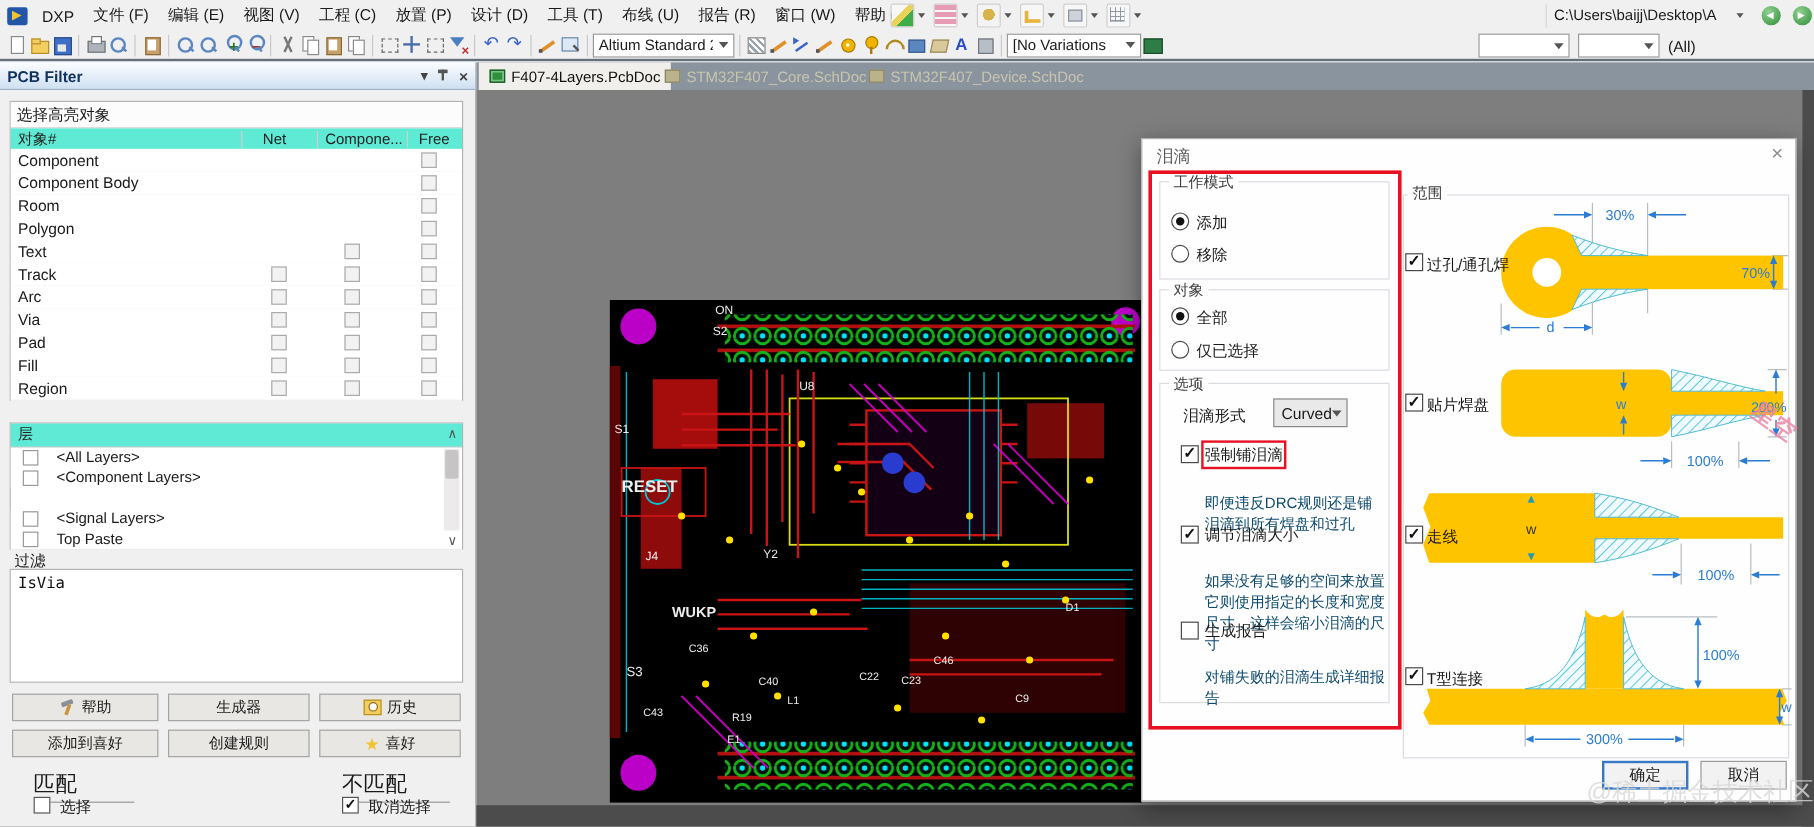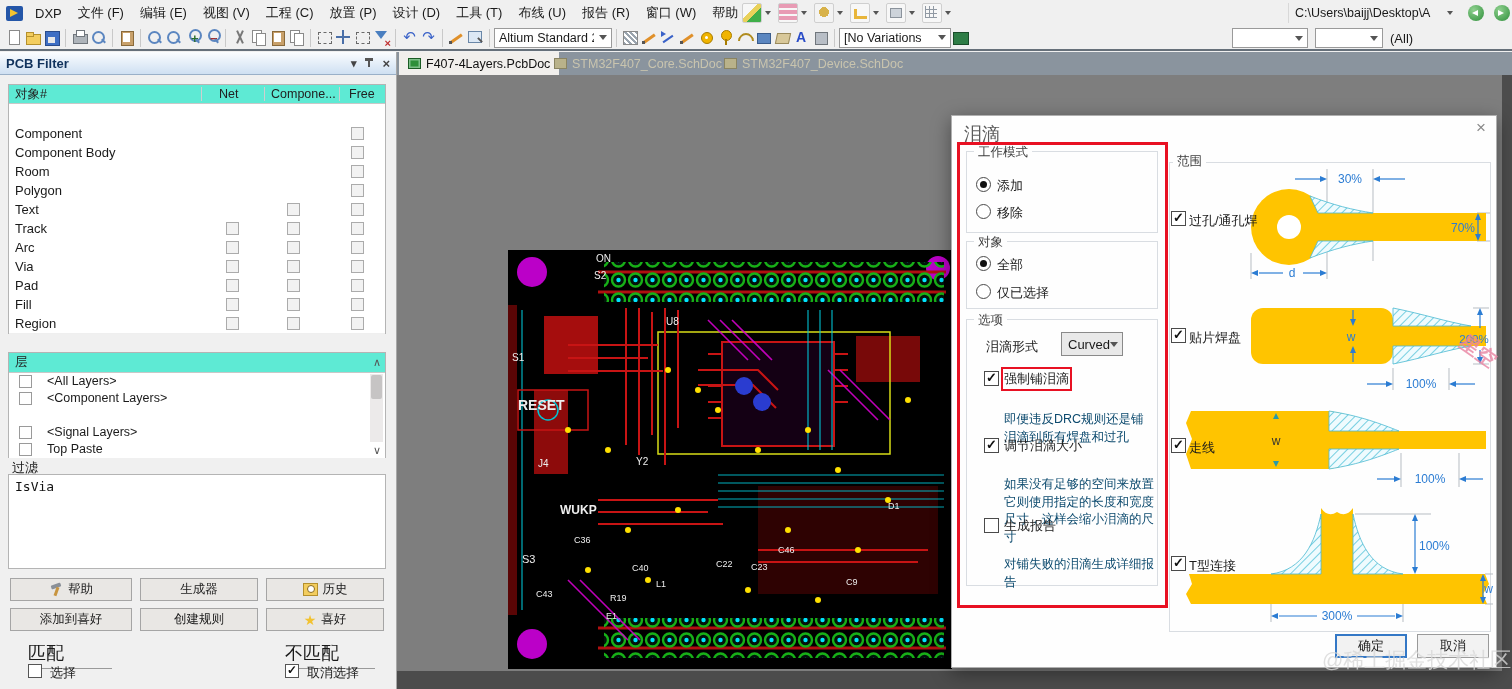--- a/index.html
+++ b/index.html
@@ -127,21 +127,21 @@
   .tab.inactive{color:#c9c4ae;}
   .tab-ic{width:13px;height:11px;box-sizing:border-box;}
   .tab-ic.pcb{background:#2e8f3a;border:1px solid #1a5c24;box-shadow:inset 0 0 0 1.5px #7fc08a;}
   .tab-ic.sch{background:#b9b28a;border:1px solid #8a8462;}
   .canvas{position:absolute;left:397px;top:75px;width:1115px;height:614px;background:#7e7e7e;}
   .vscroll{position:absolute;left:1502px;top:75px;width:10px;height:614px;background:#4c4c4c;}
   .hscroll{position:absolute;left:397px;top:671px;width:1115px;height:18px;background:#4c4c4c;}
   
   .dialog{position:absolute;left:951px;top:115px;width:546px;height:553px;background:#fefefe;
           border:1px solid #b0b0b0;box-shadow:0 5px 18px rgba(0,0,0,.4);box-sizing:border-box;z-index:10;}
-  .dlg-title{position:absolute;left:12px;top:6px;color:#5a5a5a;font-size:18px;}
+  .dlg-title{position:absolute;left:12px;top:6px;color:#5a5a5a;font-size:14px;}
   .dlg-close{position:absolute;right:10px;top:3px;color:#8a8a8a;font-size:17px;line-height:17px;cursor:default;}
   .group{position:absolute;border:1px solid #d9dde2;box-sizing:border-box;}
   .glabel{position:absolute;background:#fefefe;padding:0 4px;color:#3c3c3c;font-size:12.5px;z-index:2;}
   .radio{position:absolute;width:15px;height:15px;border:1px solid #4a4a4a;border-radius:50%;background:#fff;box-sizing:border-box;}
   .radio.sel::after{content:"";position:absolute;left:3px;top:3px;width:7px;height:7px;border-radius:50%;background:#111;}
   .dcb{position:absolute;width:15px;height:15px;border:1px solid #4a4a4a;background:#fff;box-sizing:border-box;}
   .dcb.checked::after{content:"✓";position:absolute;left:1px;top:-2px;font-size:13px;font-weight:bold;color:#111;}
   .dlbl{position:absolute;font-size:13px;white-space:nowrap;}
   .ddesc{position:absolute;font-size:12.5px;line-height:17.5px;color:#0c4a6e;margin-top:20px;}
   .red-annot{position:absolute;left:5px;top:26px;width:205px;height:460px;border:3px solid #e81123;z-index:5;pointer-events:none;}
@@ -279,20 +279,21 @@
     <div class="panel-header">
       <span>PCB Filter</span>
       <span class="ph-icons">
         <span>▾</span>
         <span class="pin-ic"></span>
         <span style="font-size:13px">×</span>
       </span>
     </div>
 
     <div class="boxed abs" style="left:8px;top:32px;width:378px;height:250px">
+      <div class="sect-hdr">选择高亮对象</div>
       <div class="col-hdr">
         <span style="position:absolute;left:6px">对象#</span>
         <span style="position:absolute;left:210px">Net</span>
         <span style="position:absolute;left:262px">Compone...</span>
         <span style="position:absolute;left:340px">Free</span>
         <span class="col-div" style="left:192px"></span>
           <span class="col-div" style="left:255px"></span>
           <span class="col-div" style="left:330px"></span>
       </div>
       <div class="trow" style="top:39px">

